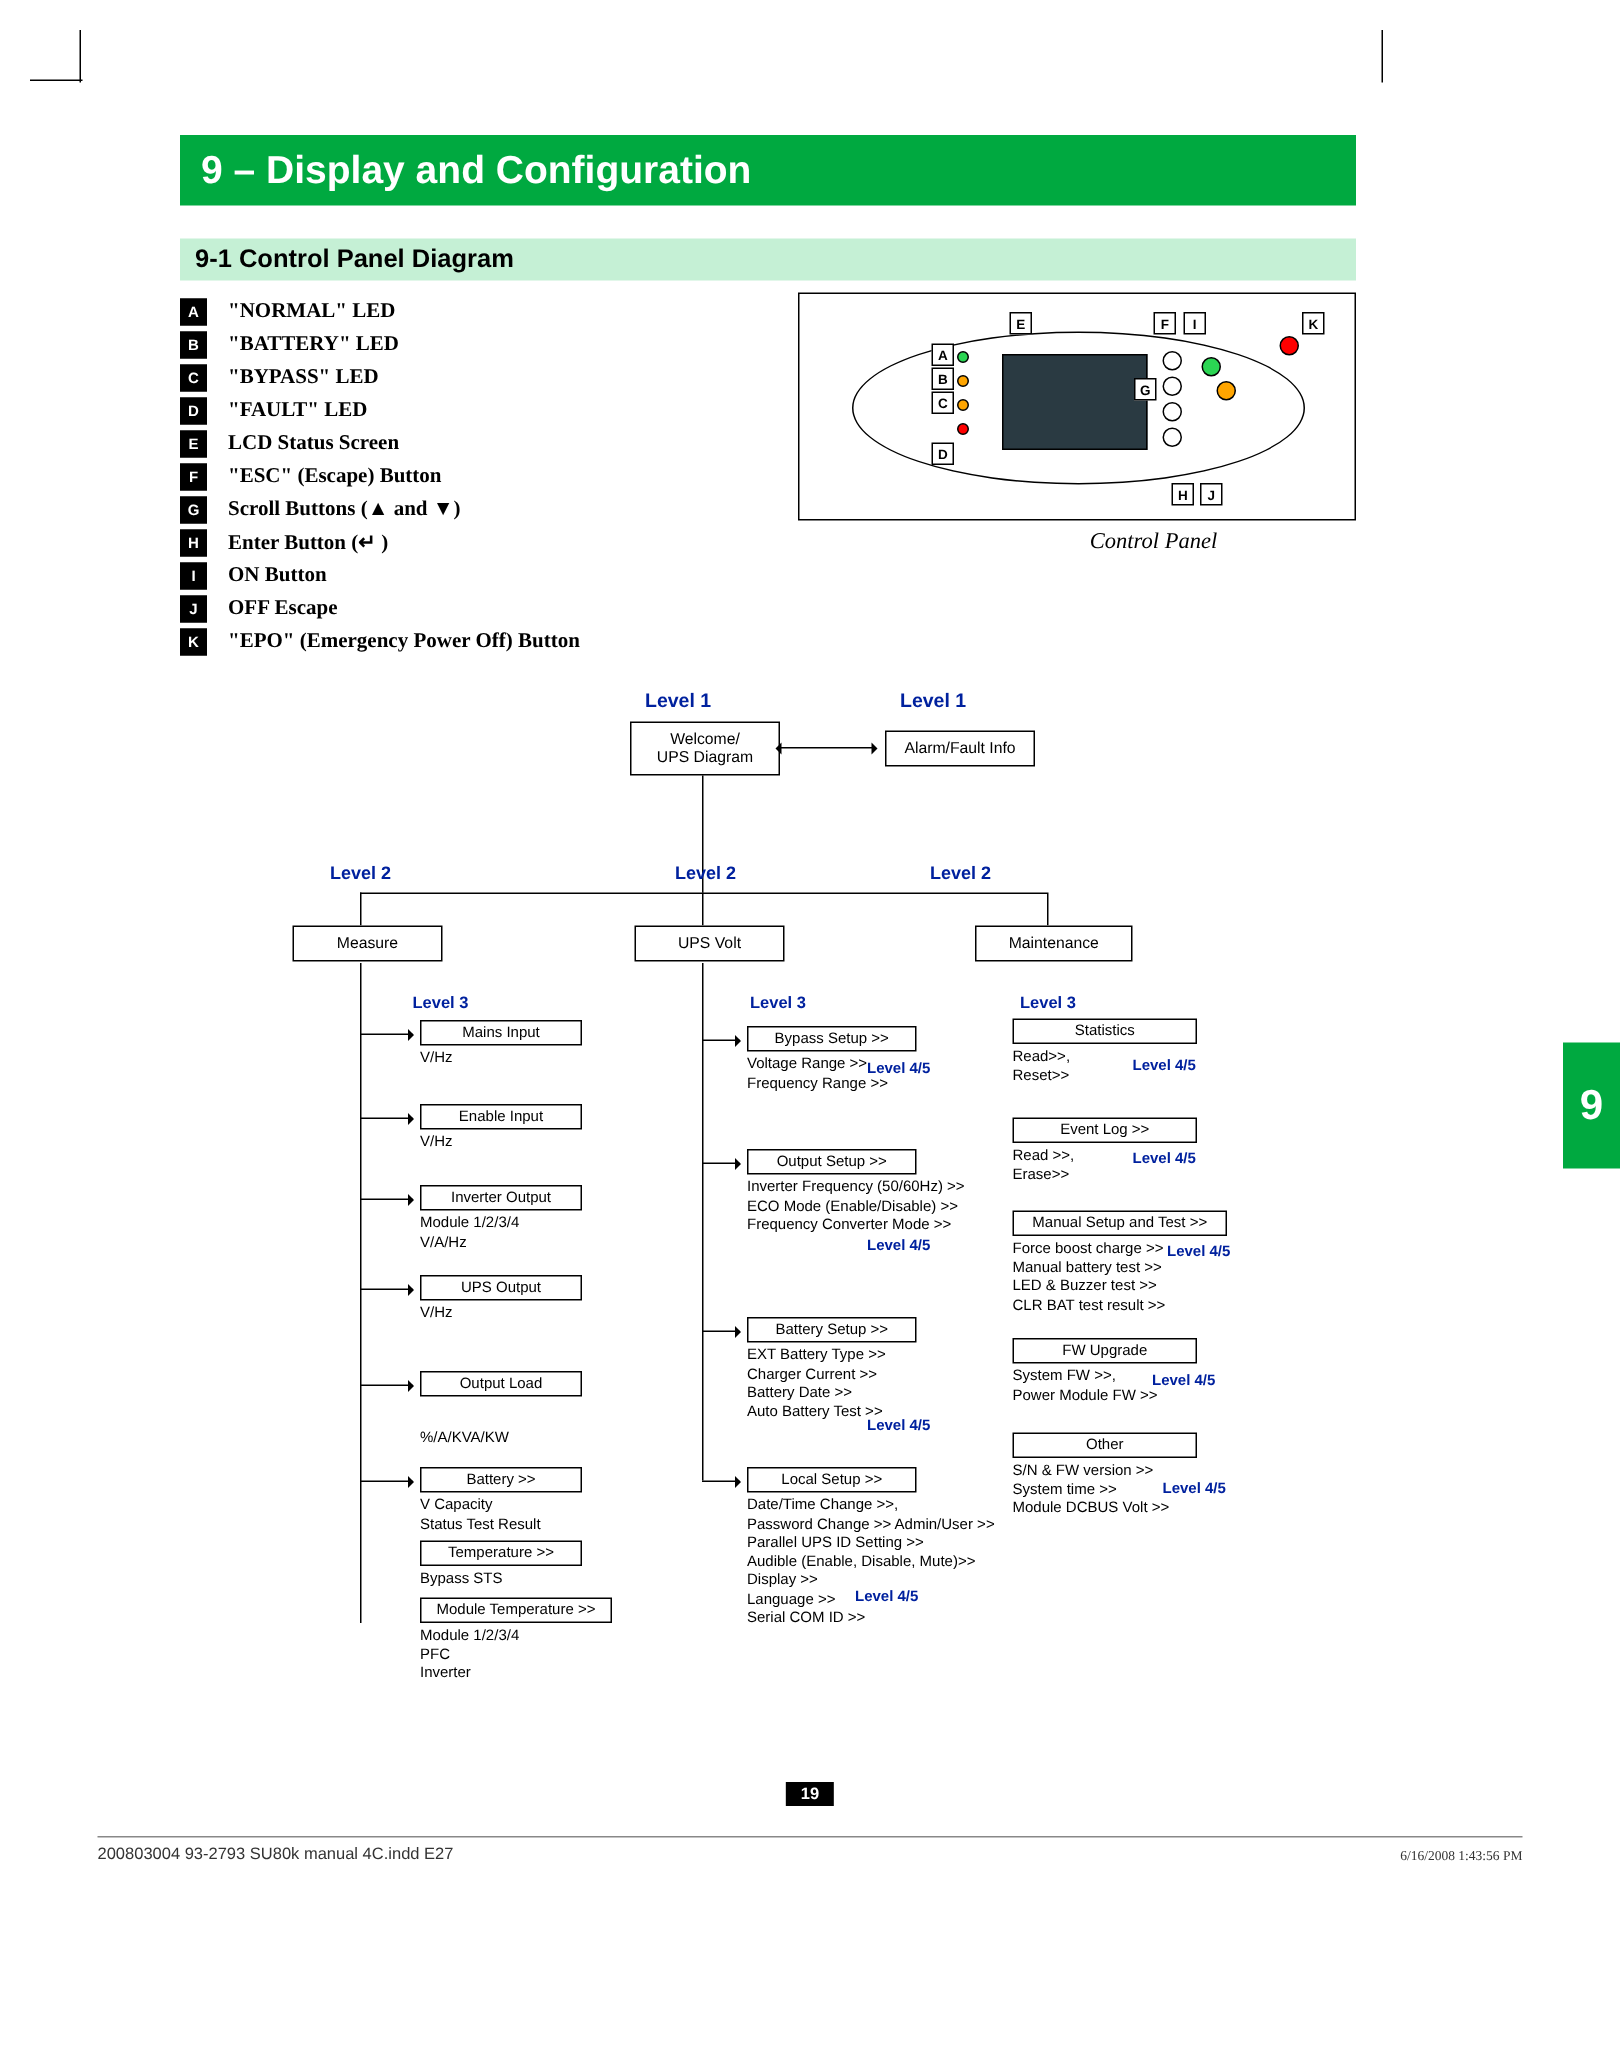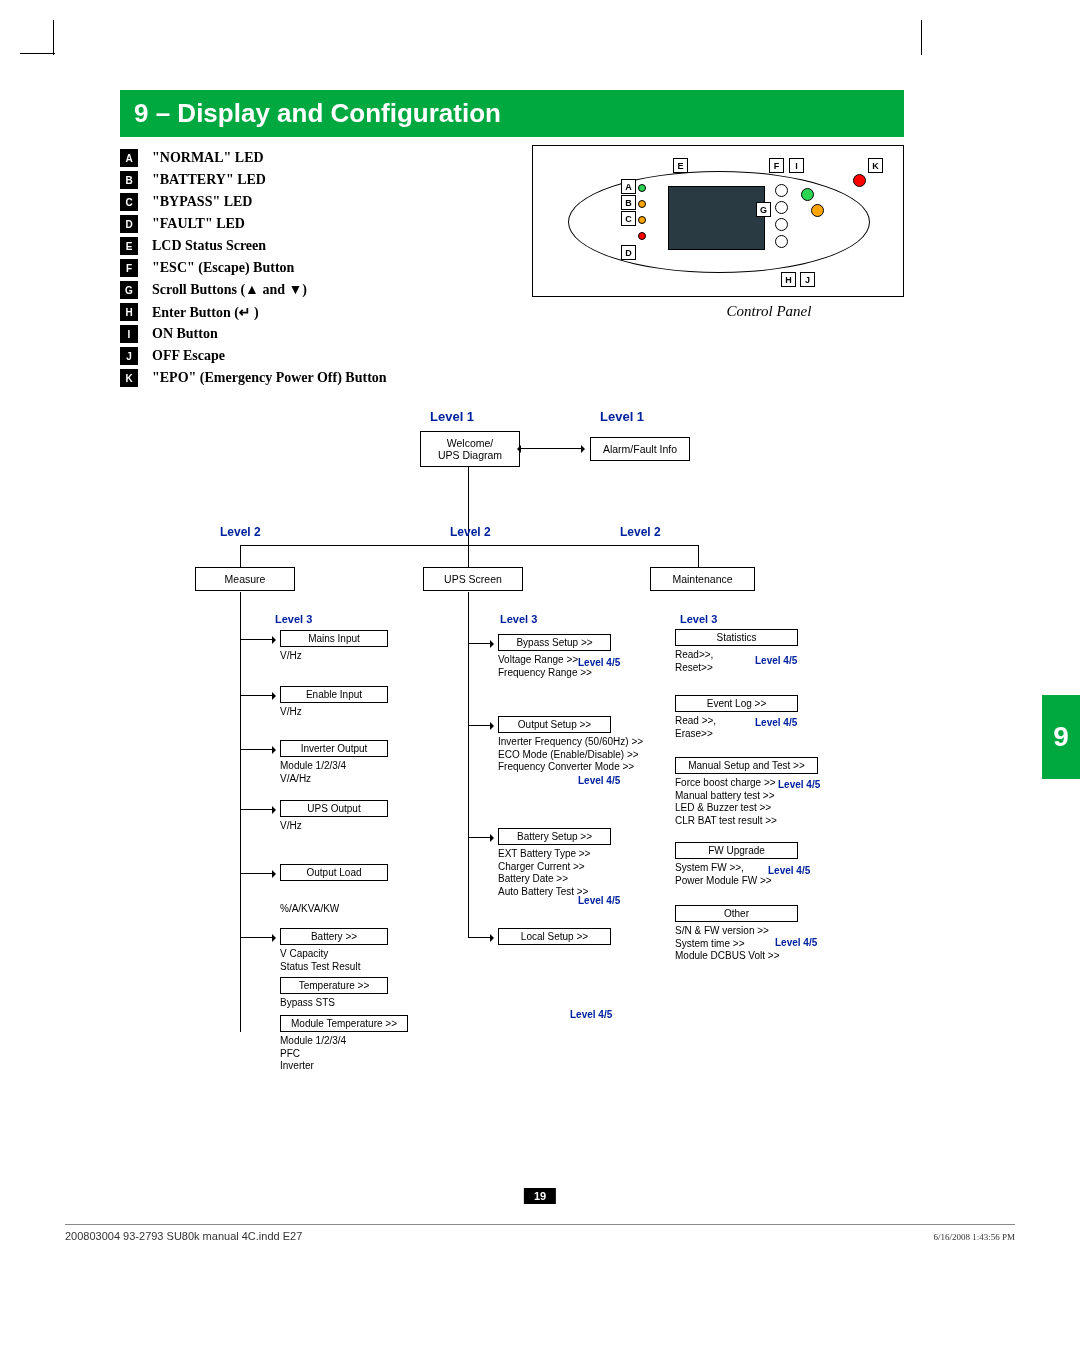--- a/index.html
+++ b/index.html
@@ -45,20 +45,21 @@
 
 <div class="page">
   <div class="crop tl-v"></div>
     <div class="crop tl-h"></div>
     <div class="crop tr-v"></div>
   <div class="sidetab">9</div>
 
   <div class="content">
     <div class="banner">9 – Display and Configuration</div>
 
+    <div class="secbar">9-1 Control Panel Diagram</div>
     <div class="cols">
       <div class="legend">
         <div class="row">
             <span class="tag">A</span>
             <span>"NORMAL" LED</span>
           </div>
         <div class="row">
             <span class="tag">B</span>
             <span>"BATTERY" LED</span>
           </div>
@@ -142,21 +143,21 @@
       <div class="arrow-h" style="left:120px;top:148px;width:458px"></div>
       <div class="arrow-v" style="left:120px;top:148px;height:22px"></div>
       <div class="arrow-v" style="left:348px;top:148px;height:22px"></div>
       <div class="arrow-v" style="left:578px;top:148px;height:22px"></div>
 
       <div class="lvl" style="left:100px;top:128px;font-size:12px">Level  2</div>
       <div class="lvl" style="left:330px;top:128px;font-size:12px">Level  2</div>
       <div class="lvl" style="left:500px;top:128px;font-size:12px">Level  2</div>
 
       <div class="box" style="left:75px;top:170px;width:90px">Measure</div>
-      <div class="box" style="left:303px;top:170px;width:90px">UPS Screen</div>
+      <div class="box" style="left:303px;top:170px;width:90px">UPS Volt</div>
       <div class="box" style="left:530px;top:170px;width:95px">Maintenance</div>
 
       <div class="lvl lvl3" style="left:155px;top:216px">Level 3</div>
       <div class="lvl lvl3" style="left:380px;top:216px">Level 3</div>
       <div class="lvl lvl3" style="left:560px;top:216px">Level 3</div>
 
       <div class="arrow-v" style="left:120px;top:195px;height:440px"></div>
       <div class="arrow-h r" style="left:120px;top:242px;width:35px"></div>
       <div class="box sm" style="left:160px;top:233px;width:100px">Mains Input</div>
       <div class="txt" style="left:160px;top:253px">V/Hz</div>
@@ -208,20 +209,27 @@
       <div class="arrow-h r" style="left:348px;top:440px;width:25px"></div>
       <div class="box sm" style="left:378px;top:431px;width:105px">Battery Setup   &gt;&gt;</div>
       <div class="txt" style="left:378px;top:451px;white-space:pre-line">EXT Battery Type &gt;&gt;
 Charger Current &gt;&gt;
 Battery Date &gt;&gt;
 Auto Battery Test &gt;&gt;</div>
       <div class="l45" style="left:458px;top:498px">Level 4/5</div>
 
       <div class="arrow-h r" style="left:348px;top:540px;width:25px"></div>
       <div class="box sm" style="left:378px;top:531px;width:105px">Local Setup   &gt;&gt;</div>
+      <div class="txt" style="left:378px;top:551px;white-space:pre-line">Date/Time Change &gt;&gt;,
+Password Change &gt;&gt; Admin/User &gt;&gt;
+Parallel UPS ID Setting  &gt;&gt;
+Audible (Enable, Disable, Mute)&gt;&gt;
+Display &gt;&gt;
+Language &gt;&gt;
+Serial COM ID &gt;&gt;</div>
       <div class="l45" style="left:450px;top:612px">Level 4/5</div>
 
       <div class="box sm" style="left:555px;top:232px;width:115px">Statistics</div>
       <div class="txt" style="left:555px;top:252px;white-space:pre-line">Read&gt;&gt;,
 Reset&gt;&gt;</div>
       <div class="l45" style="left:635px;top:258px">Level 4/5</div>
 
       <div class="box sm" style="left:555px;top:298px;width:115px">Event Log &gt;&gt;</div>
       <div class="txt" style="left:555px;top:318px;white-space:pre-line">Read &gt;&gt;,
 Erase&gt;&gt;</div>

